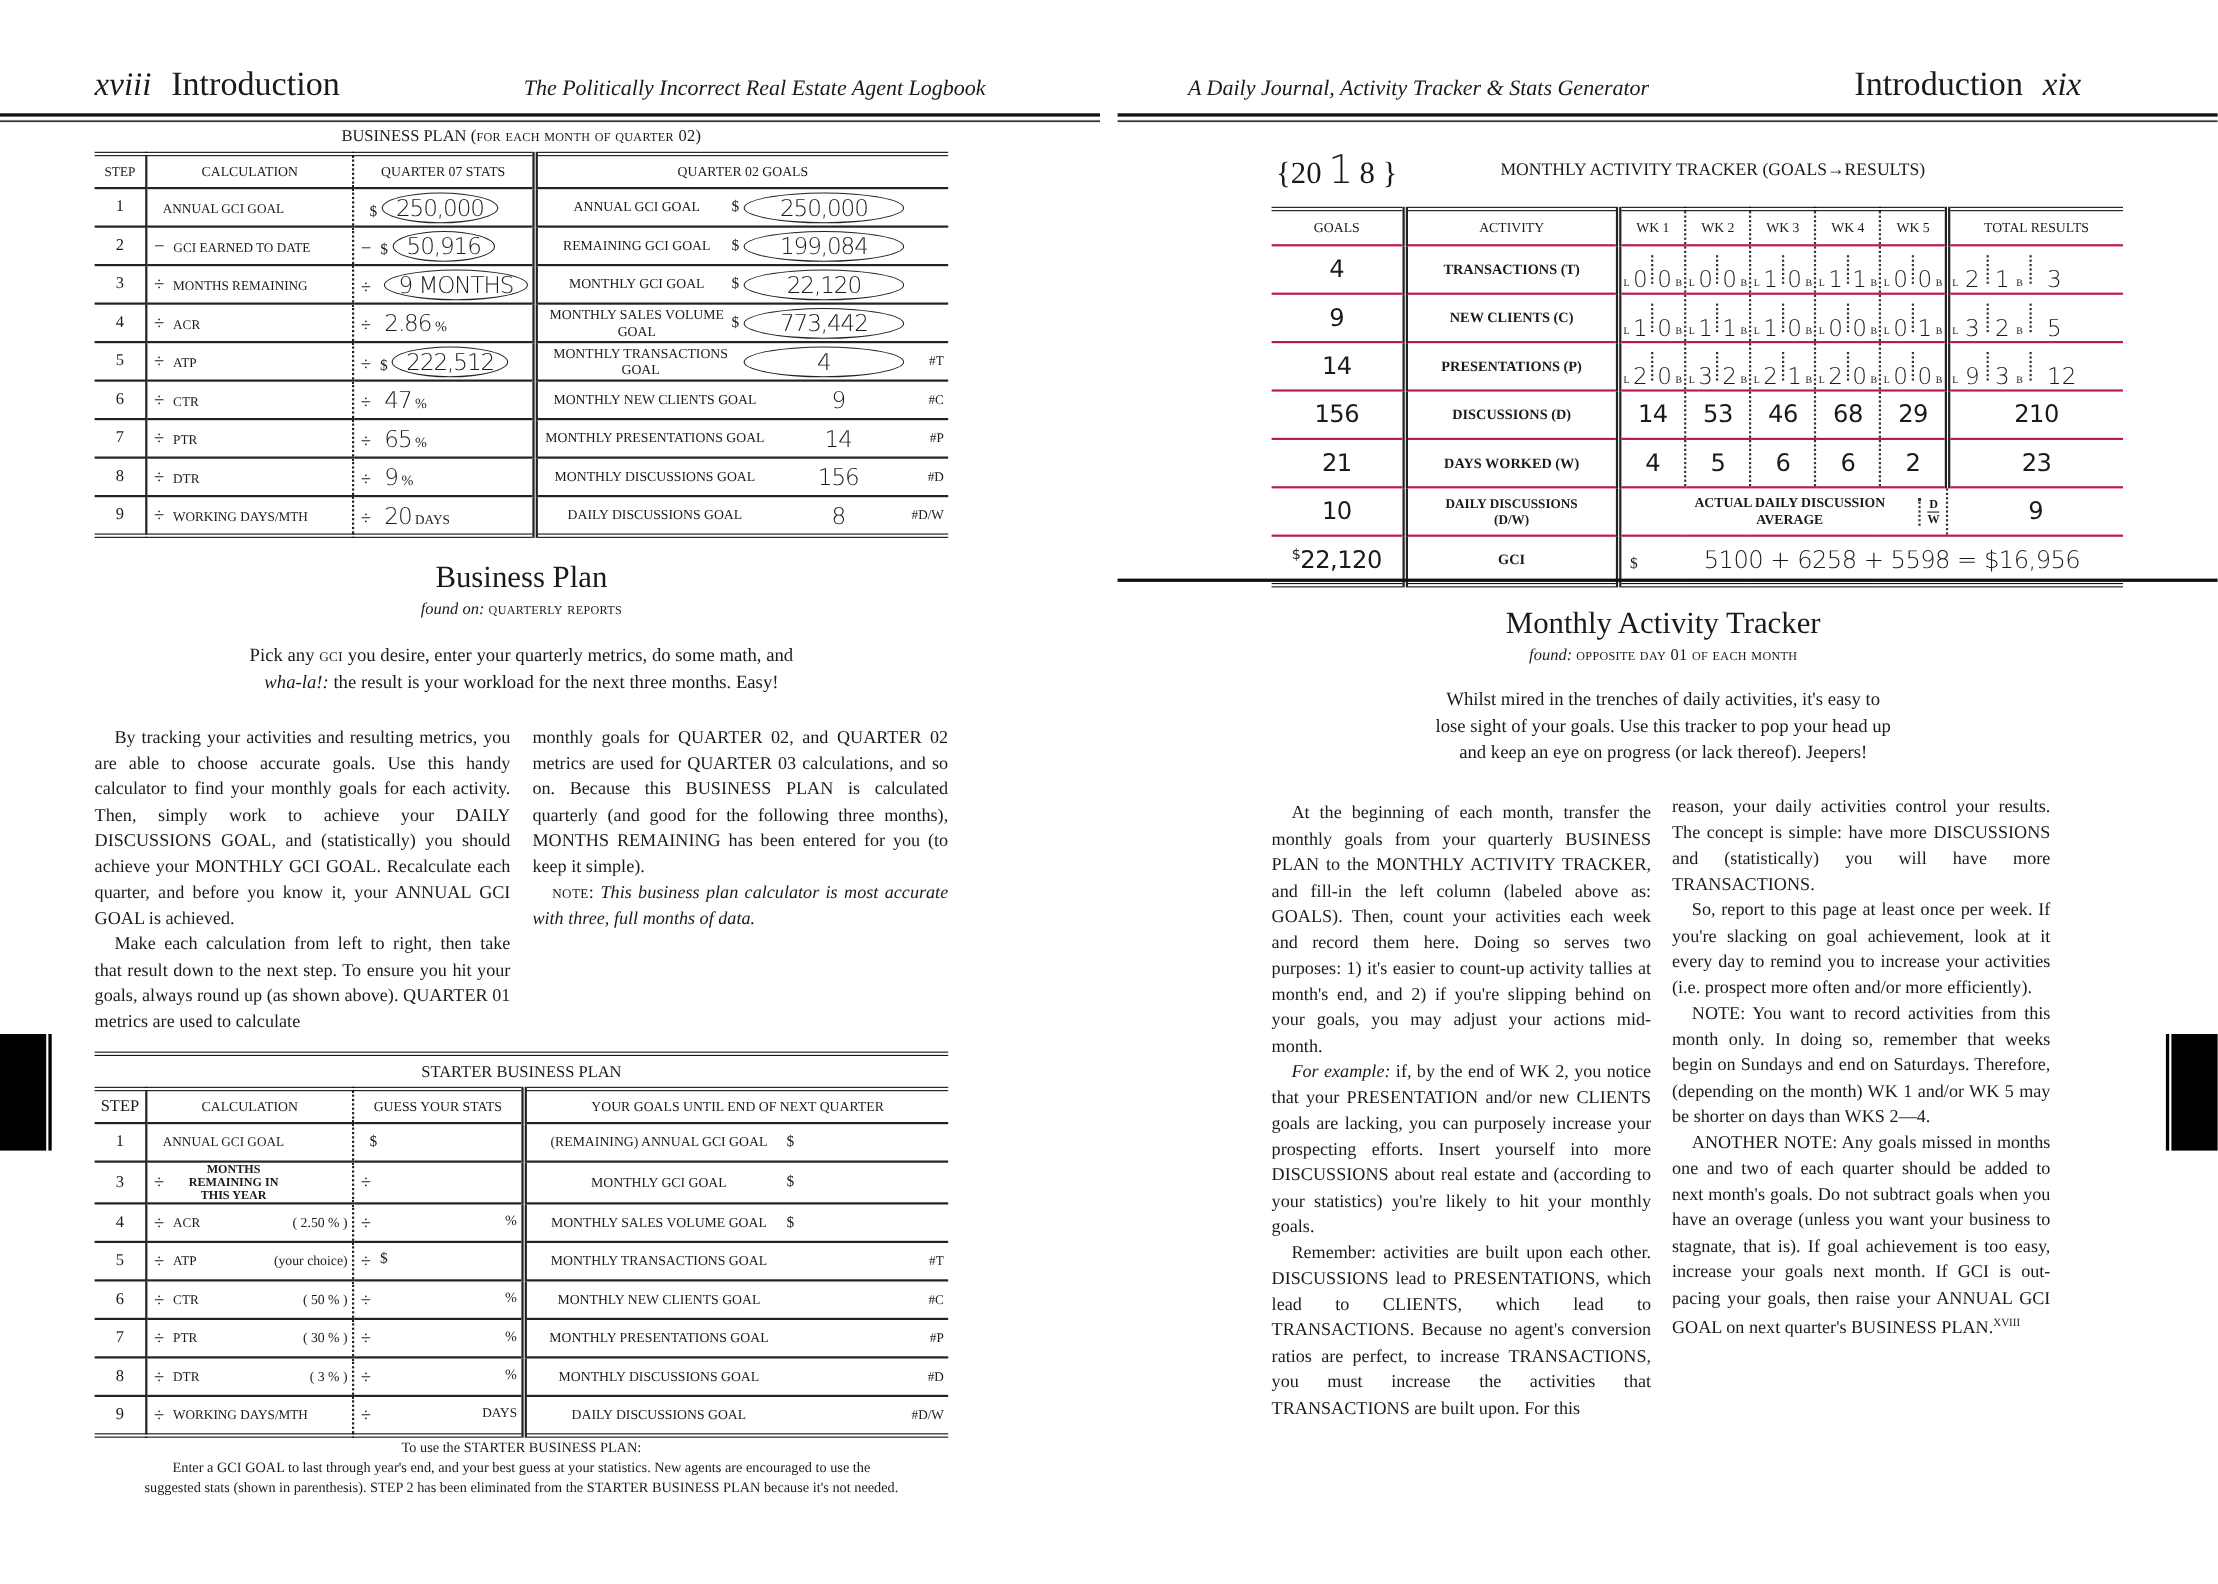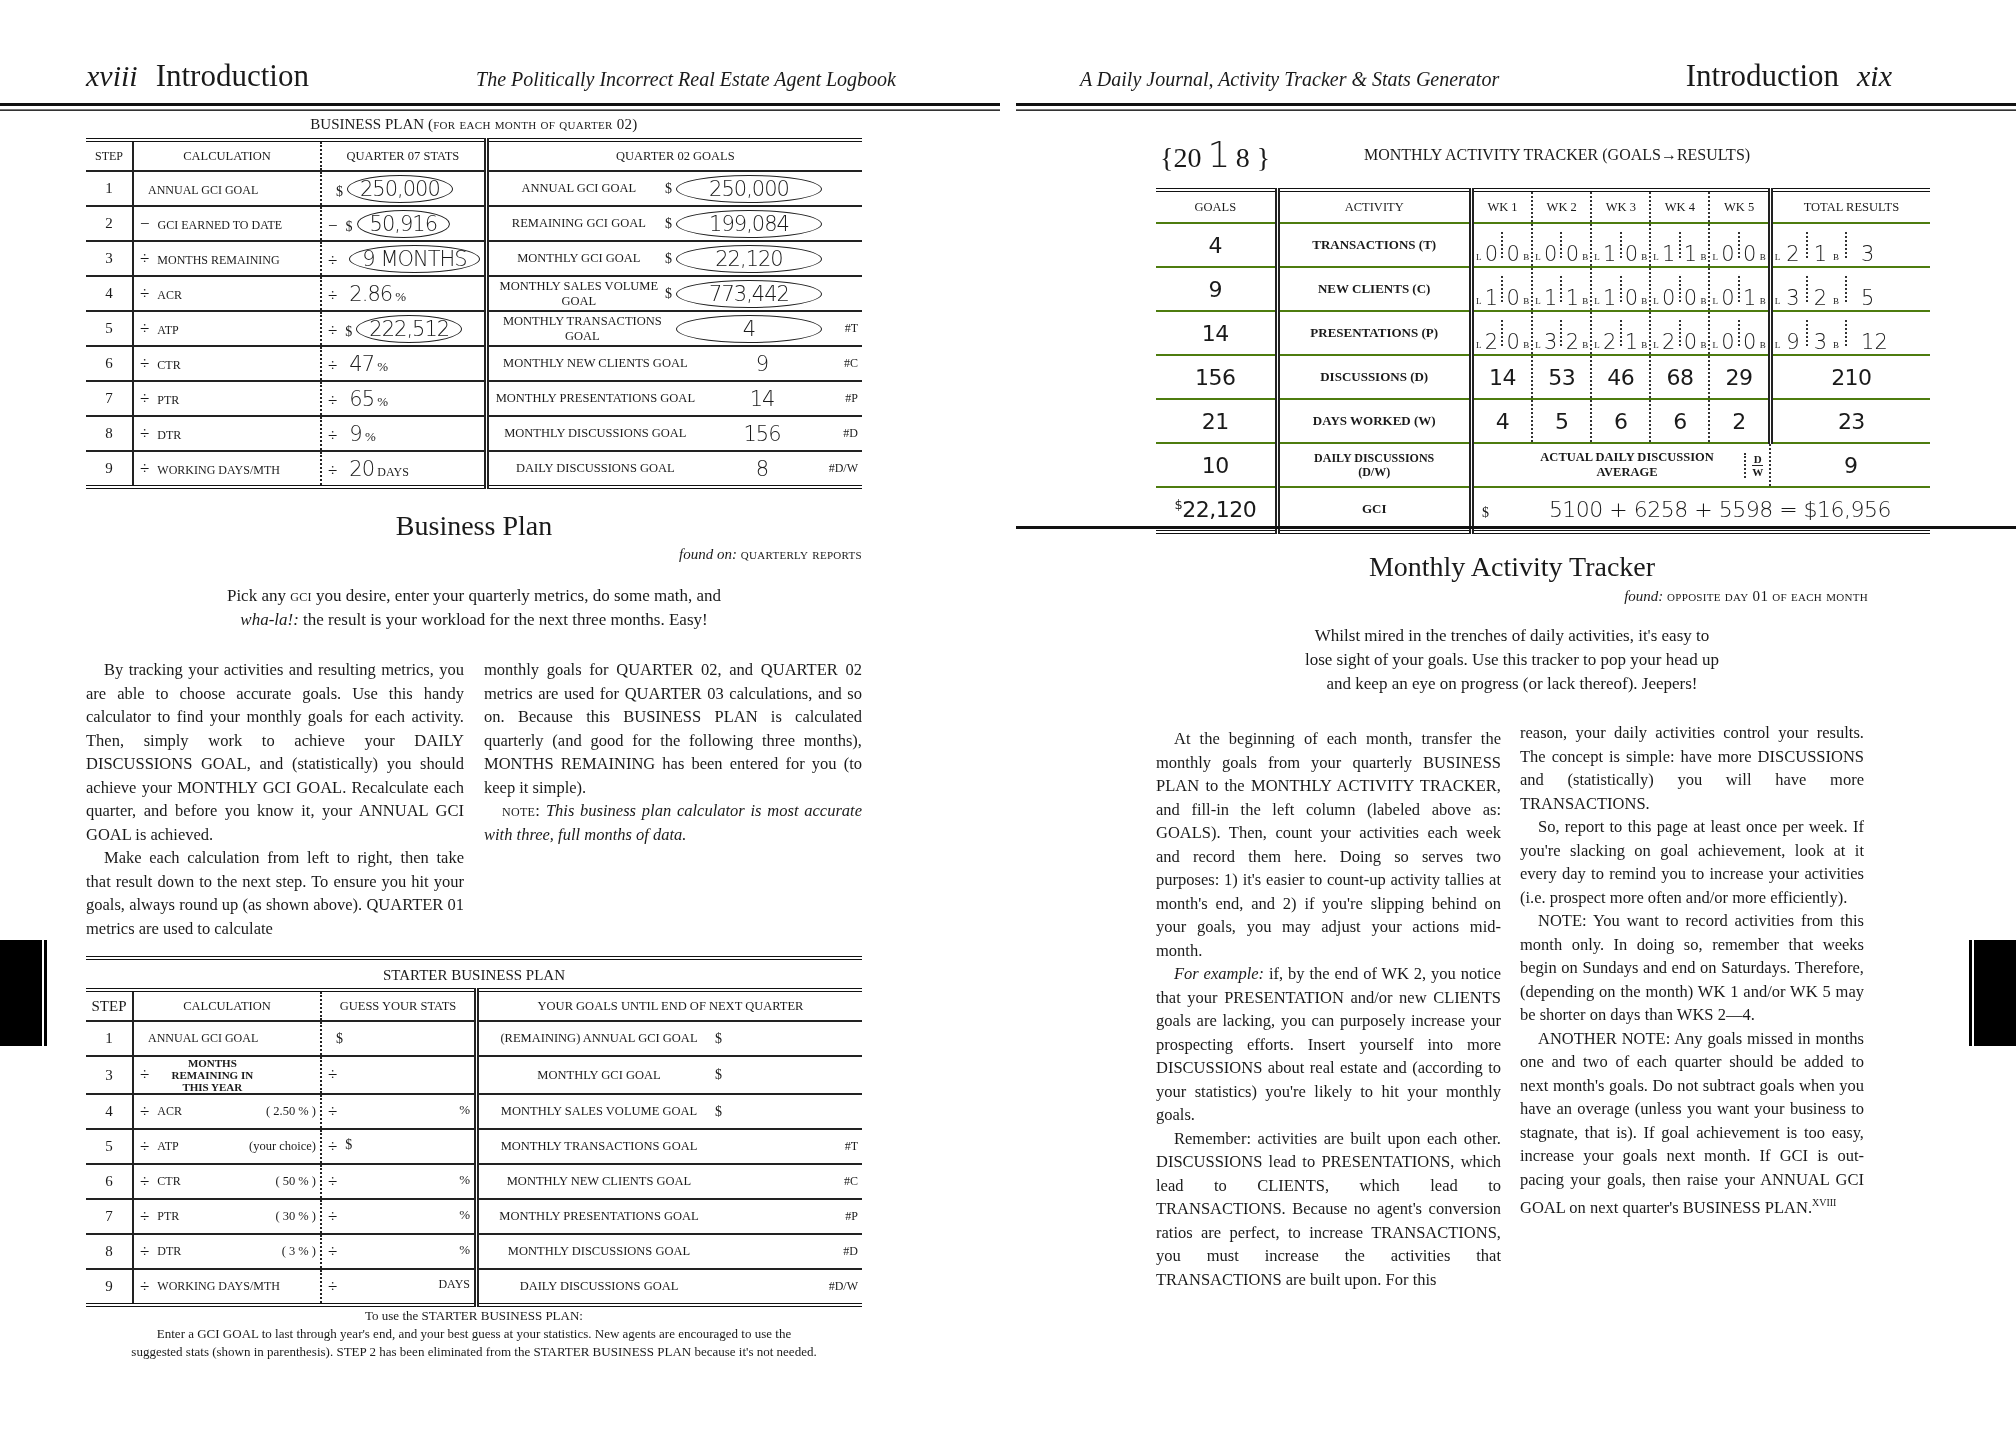--- a/index.html
+++ b/index.html
@@ -33,27 +33,27 @@
   .oval{display:inline-block;border:1.5px solid #222;border-radius:50%;padding:1px 12px;}
   .unit{font-size:12px;}
   .pct{font-size:13px;}
   .goal-row{display:flex;align-items:center;justify-content:space-between;}
   .goal-label{font-size:12.5px;flex:1;text-align:center;}
   .goal-val{width:120px;text-align:center;}
   .goal-unit{width:36px;text-align:right;font-size:12px;}
   .cur{font-size:14px;margin-right:4px;}
   
   .h2{position:absolute;text-align:center;font-size:28px;}
-  .sub{position:absolute;text-align:right;font-size:15px;}
+  .sub{position:absolute;text-align:center;font-size:15px;}
   .lead{position:absolute;text-align:center;font-size:17px;line-height:24px;}
   .col{position:absolute;font-size:16.5px;line-height:23.5px;text-align:justify;}
   .col p{margin:0;text-indent:18px;}
   .col p.noind{text-indent:0;}
   .note{position:absolute;text-align:center;font-size:13px;line-height:18px;}
-  .trk td,.trk th{border-bottom:2px solid #4d7c0f;height:42px;padding:0;text-align:center;vertical-align:middle;font-weight:normal;}
+  .trk td,.trk th{border-bottom:2px solid #be185d;height:42px;padding:0;text-align:center;vertical-align:middle;font-weight:normal;}
   .trk th{height:30px;font-size:12.5px;}
   .t-goal{width:104px;border-right:5px double #222;}
   .t-act{width:166px;border-right:5px double #222;font-weight:bold !important;font-size:13px;}
   .t-wk{width:50px;border-right:2px dotted #333;}
   .t-wk.last{border-right:5px double #222;}
   .t-tot{width:138px;}
   .lb{display:flex;align-items:flex-end;justify-content:space-between;height:100%;padding:0 2px;}
   .lb .tiny{font-size:9px;line-height:10px;margin-bottom:4px;}
   .lb .hv{font-family:"DejaVu Sans",sans-serif;font-weight:200;font-size:21px;}
   .lb .sep{border-left:2px dotted #333;height:26px;align-self:center;}

